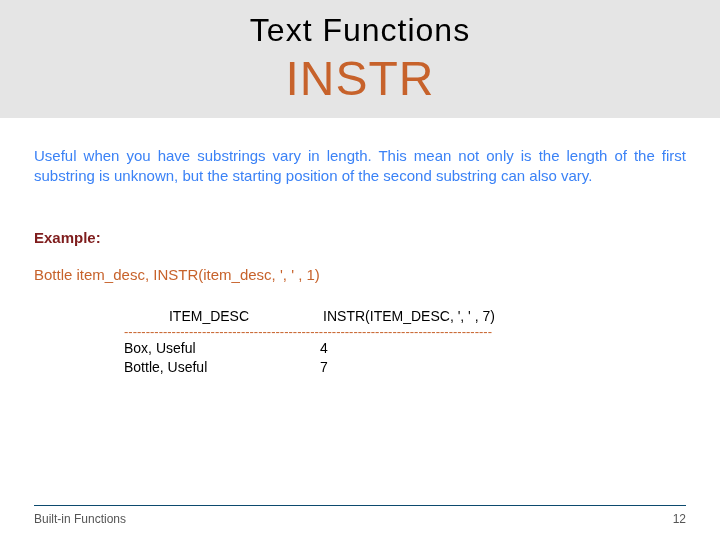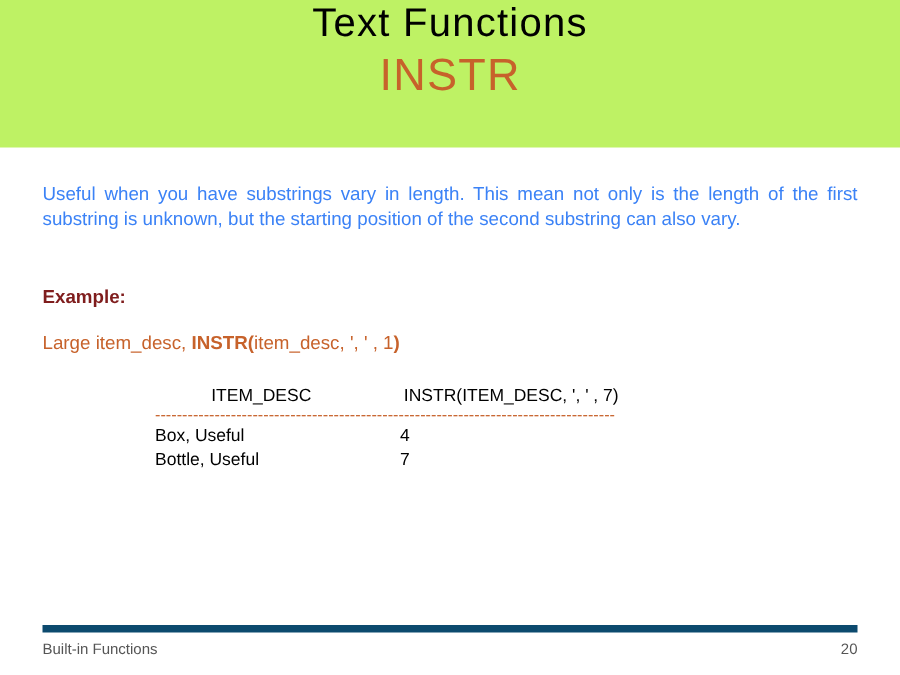--- a/index.html
+++ b/index.html
@@ -5,34 +5,35 @@
   * { box-sizing: border-box; margin: 0; padding: 0; }
   body {
     width: 720px;
     height: 540px;
     font-family: Arial, Helvetica, sans-serif;
     background: #fff;
     position: relative;
     overflow: hidden;
   }
   .header {
-    background: #bef264;
+    background: #e5e5e5;
     height: 118px;
     width: 100%;
     text-align: center;
+    padding-top: 12px;
   }
   .header-title {
     font-family: Impact, "Arial Black", sans-serif;
     font-size: 32px;
     color: #000;
     letter-spacing: 1px;
   }
   .header-sub {
     font-family: Impact, "Arial Black", sans-serif;
-    font-size: 36px;
+    font-size: 48px;
     color: #c7622b;
     letter-spacing: 1px;
     margin-top: 2px;
   }
   .body-text {
     padding: 28px 34px 0 34px;
     font-size: 15px;
     color: #3b82f6;
     text-align: justify;
     line-height: 1.35;
@@ -45,21 +46,21 @@
     color: #7f1d1d;
     font-size: 15px;
     margin-top: 42px;
   }
   .query {
     color: #c7622b;
     font-size: 15px;
     margin-top: 18px;
     line-height: 1.5;
   }
-  .query .kw { font-weight: bold; }
+  .query .kw { font-weight: normal; }
   .query .indent { margin-left: 22px; display: inline-block; }
   .result {
     margin: 22px 0 0 90px;
     font-size: 14px;
     color: #000;
   }
   .result-header {
     display: flex;
     text-align: center;
   }
@@ -74,21 +75,21 @@
     width: 470px;
   }
   .result-row { display: flex; line-height: 1.35; }
   .result-row .col1 { width: 170px; }
   .result-row .col2 { width: 60px; text-align: center; }
   .footer {
     position: absolute;
     bottom: 14px;
     left: 34px;
     right: 34px;
-    border-top: 6px solid #0c4a6e;
+    border-top: 1px solid #0c4a6e;
     padding-top: 6px;
     display: flex;
     justify-content: space-between;
     font-size: 12px;
     color: #555;
   }
 </style>
 </head>
 <body>
 
@@ -97,21 +98,21 @@
   <div class="header-sub">INSTR</div>
 </div>
 
 <div class="body-text">Useful  when you have substrings vary in length. This mean not only is the length of the first substring is unknown, but the starting position of the second substring can also vary.</div>
 
 <div class="section">
   <div class="example-label">Example:</div>
 
   <div class="query">
     <div>
-      <span>Large  item_desc, </span><span class="kw">INSTR(</span><span>item_desc, ', ' , 1</span><span class="kw">)</span>
+      <span>Bottle  item_desc, </span><span class="kw">INSTR(</span><span>item_desc, ', ' , 1</span><span class="kw">)</span>
     </div>
   </div>
 
   <div class="result">
     <div class="result-header">
       <div class="col1">ITEM_DESC</div>
       <div class="col2">INSTR(ITEM_DESC, ', ' , 7)</div>
     </div>
     <div class="divider">-------------------------------------------------------------------------------------</div>
     <div class="result-row">
@@ -120,14 +121,14 @@
     </div>
     <div class="result-row">
       <div class="col1">Bottle, Useful</div>
       <div class="col2">7</div>
     </div>
   </div>
 </div>
 
 <div class="footer">
   <span>Built-in Functions</span>
-  <span>20</span>
+  <span>12</span>
 </div>
 
 </body></html>

